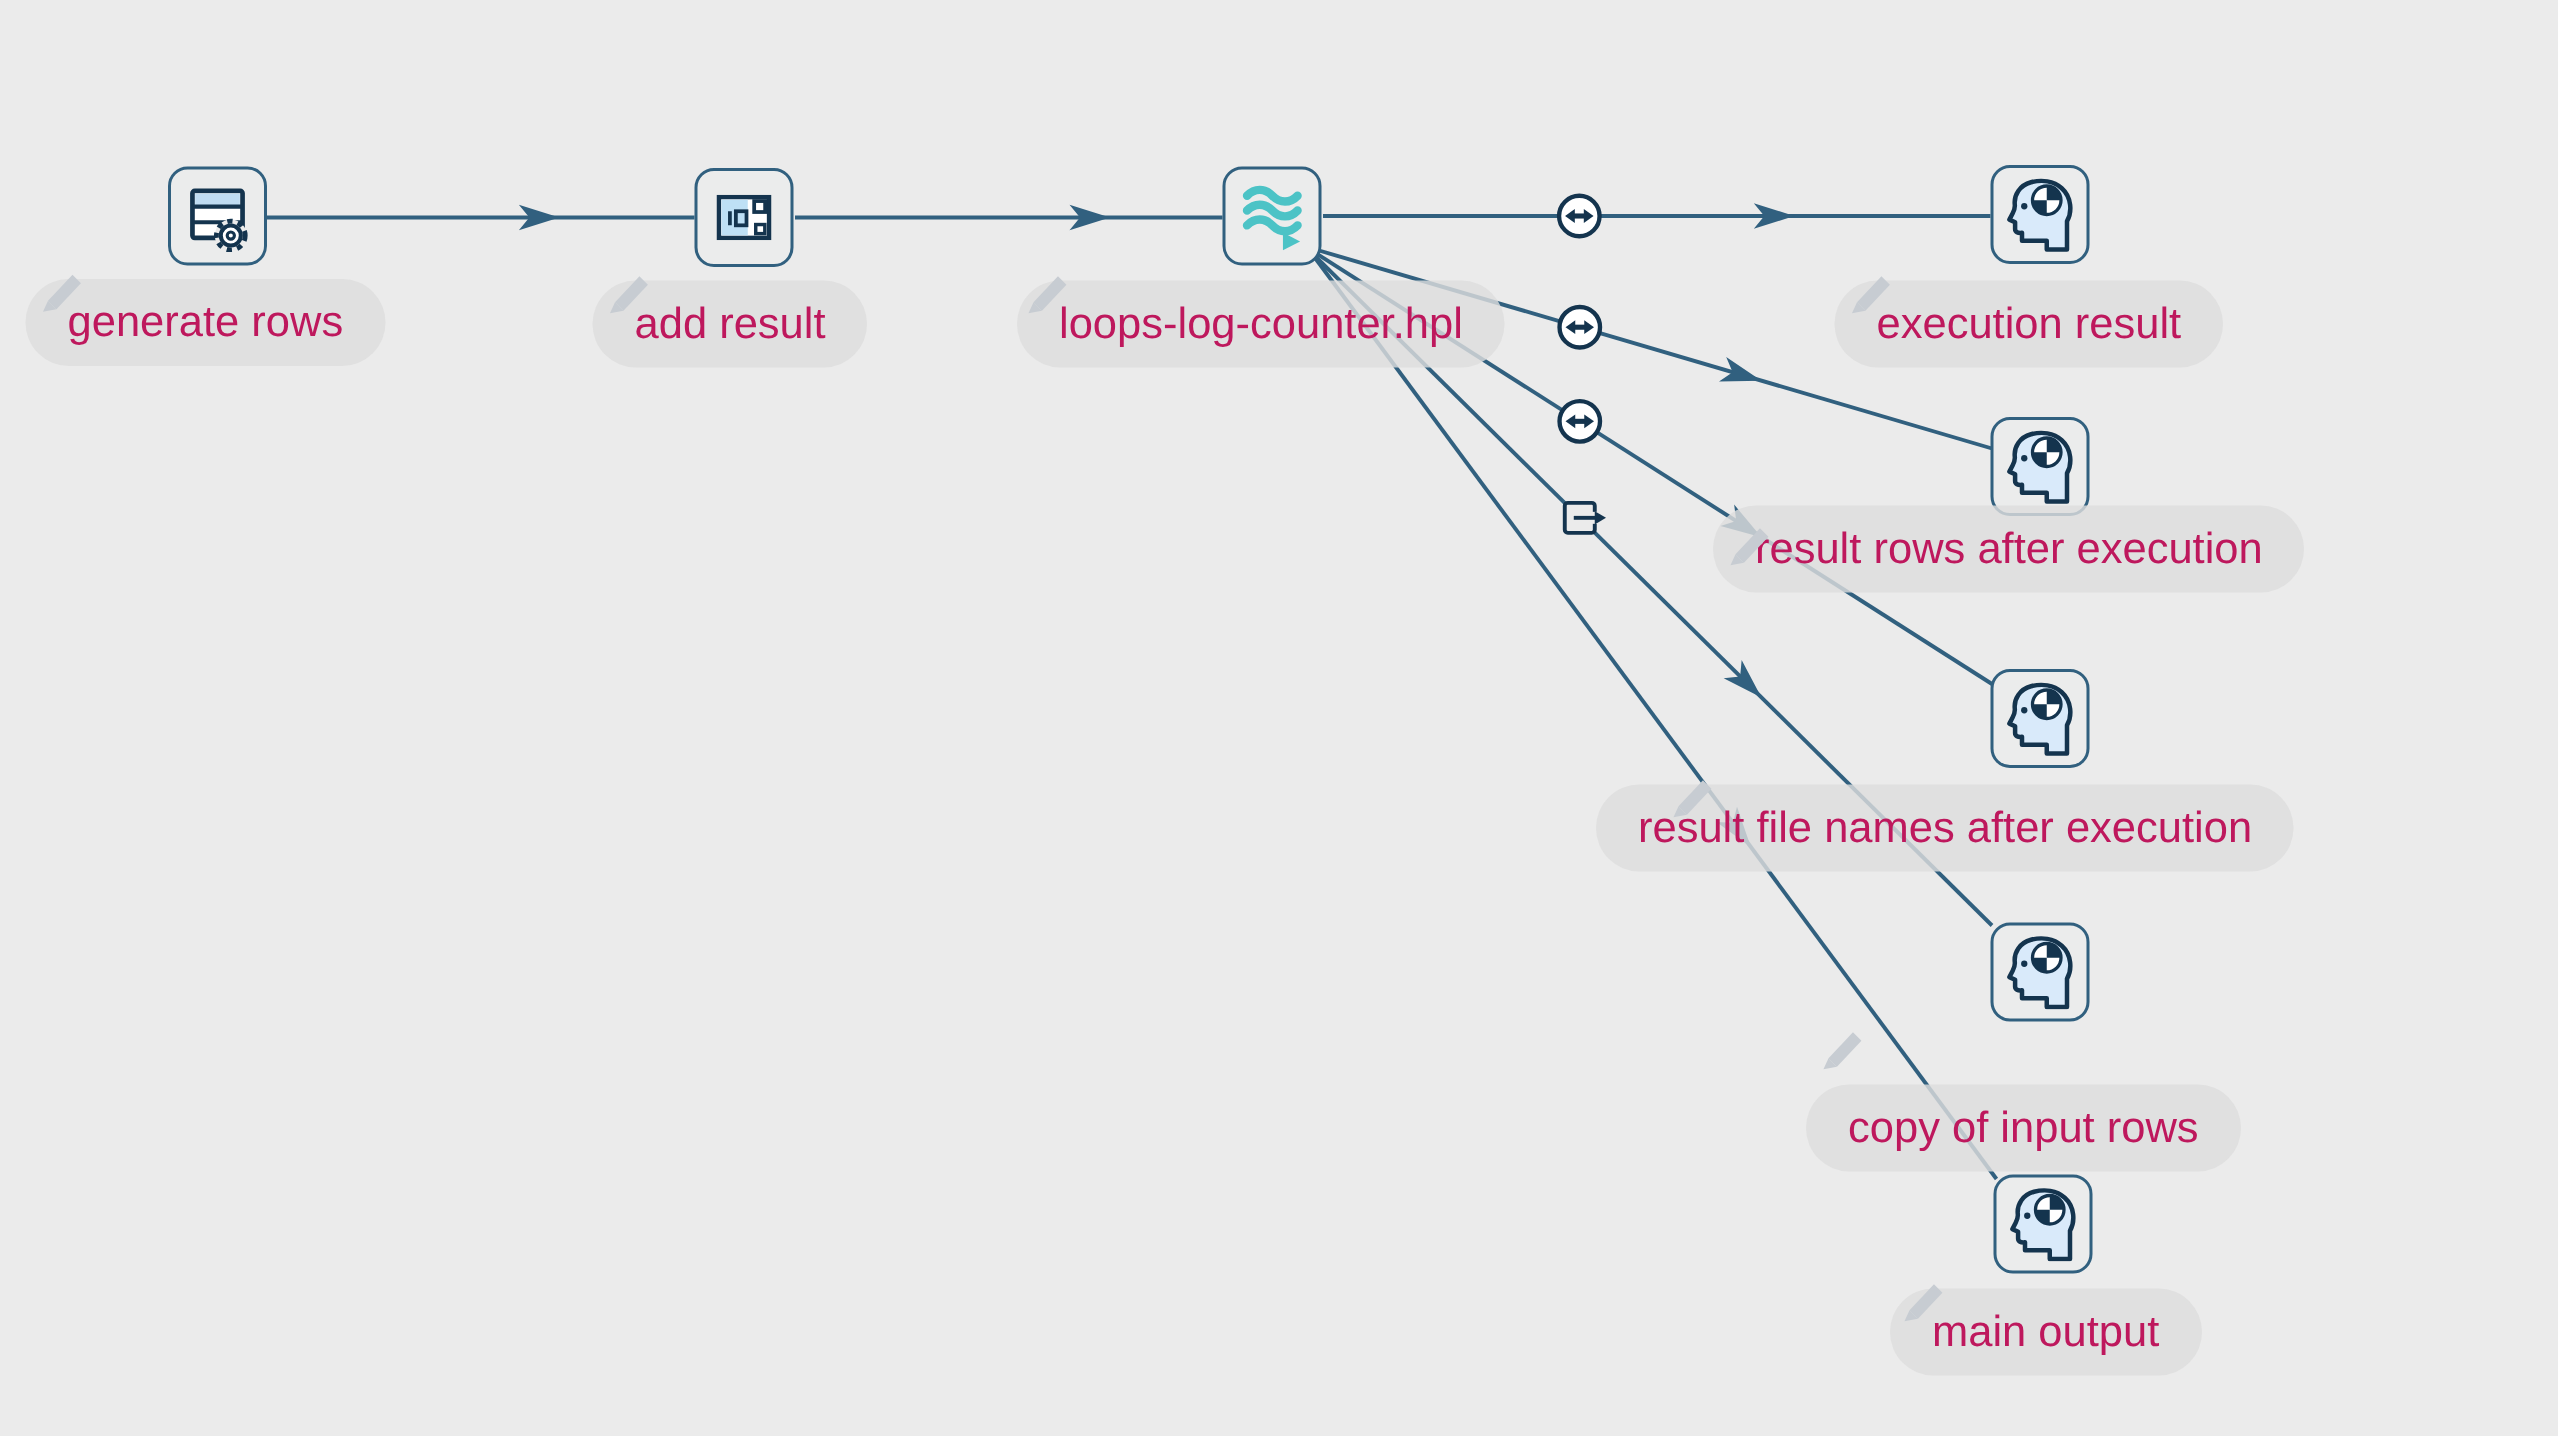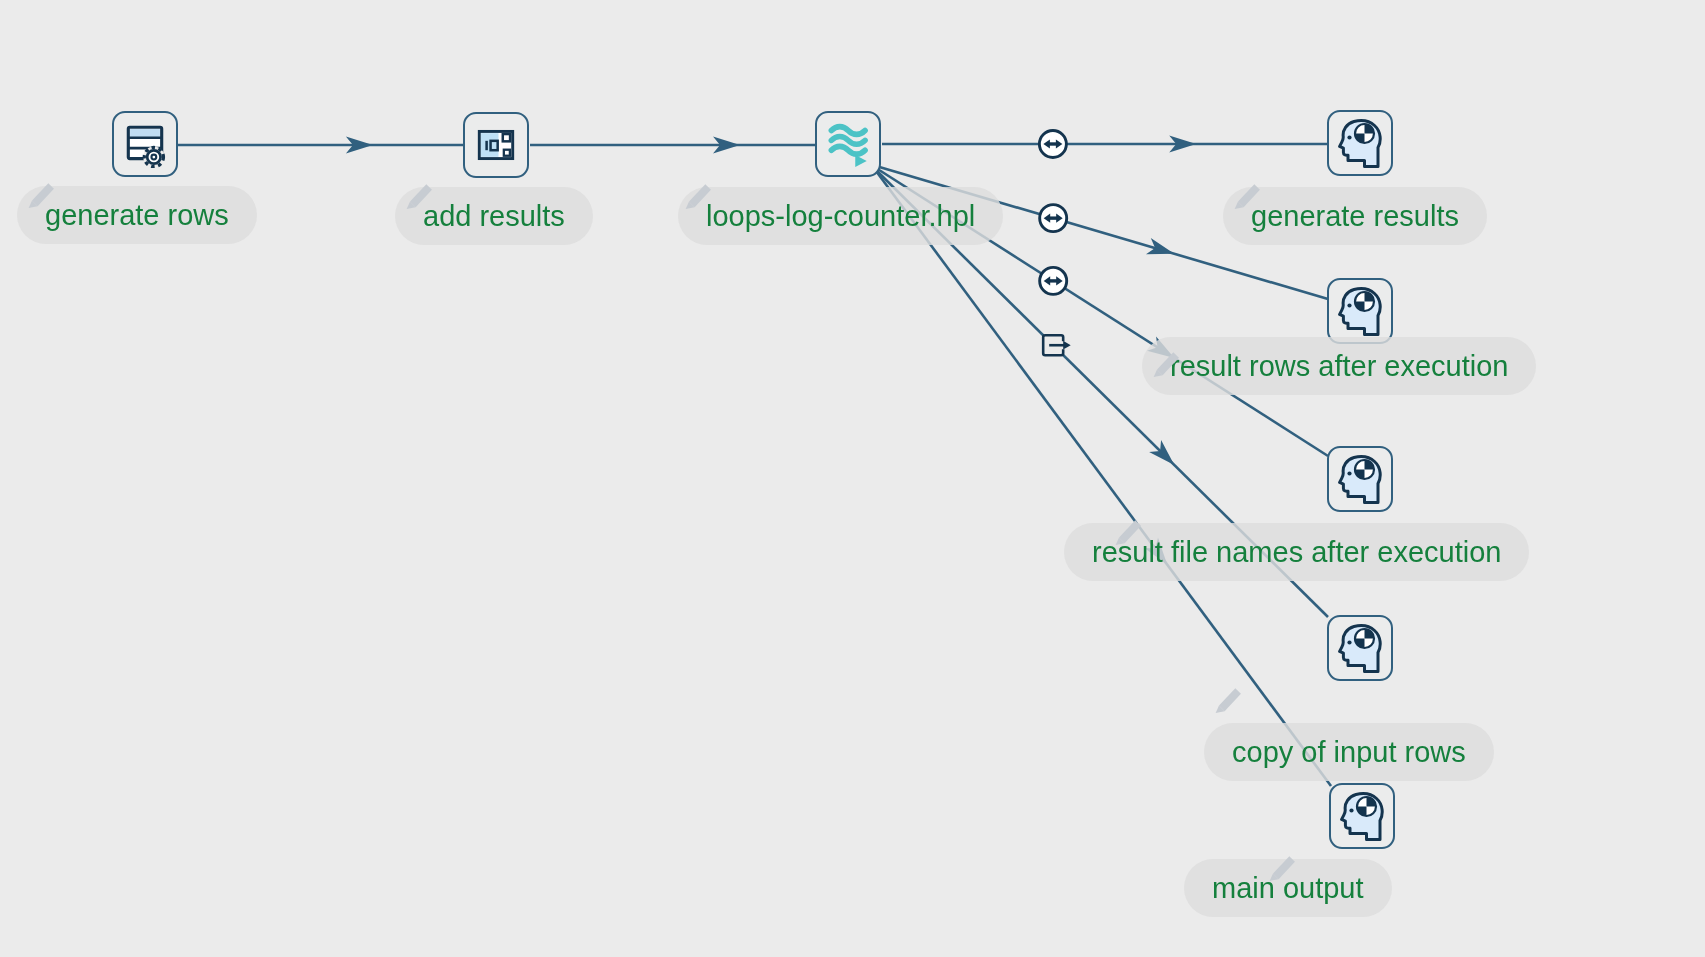--- a/index.html
+++ b/index.html
@@ -11,21 +11,21 @@
   }
   #wires{position:absolute;left:0;top:0;z-index:1;}
   .node{
     position:absolute;width:66px;height:66px;box-sizing:border-box;
     border:2.5px solid #31607f;border-radius:13px;background:#ebecec;
     display:flex;align-items:center;justify-content:center;z-index:3;
   }
   .pill{
     position:absolute;height:58px;line-height:58px;padding:0 28px;
     background:rgba(221,221,221,0.82);border-radius:29px;
-    font-size:29px;color:#15803d;white-space:nowrap;z-index:4;
+    font-size:29px;color:#be185d;white-space:nowrap;z-index:4;
   }
   .pencil{position:absolute;width:36px;height:36px;z-index:5;pointer-events:none;}
 </style>
 </head>
 <body>
 
 <svg id="wires" width="1705" height="957">
     <g>
       <line x1="178" y1="145" x2="463" y2="145" stroke="#31607f" stroke-width="2.6"></line>
       <polygon points="372.9,145.0 345.9,153.5 352.9,145.0 345.9,136.5" fill="#31607f"></polygon>
@@ -165,27 +165,27 @@
         <path d="M17 3.5 C9.5 5.5 5.5 12 6.2 18.5 C6.4 20.5 5.8 22.2 4.8 24.2 L2.6 28.4 L6.4 30.2 L6.4 34.6 C6.4 36.6 8.2 37.6 11 37.2 L11 42.5 L27.5 42.5 L27.5 48.4 L41 48.4 L41 29.5 C44.5 23.5 44.2 13.5 37.5 7.5 C32 2.5 24 1.8 17 3.5 Z" fill="#d9eafa" stroke="#14344e" stroke-width="3" stroke-linejoin="round"></path>
         <circle cx="12.5" cy="19.5" r="2.1" fill="#14344e"></circle>
         <circle cx="27.5" cy="15.5" r="9.5" fill="#ffffff" stroke="#14344e" stroke-width="2.2"></circle>
         <path d="M27.5 15.5 L27.5 6 A9.5 9.5 0 0 1 37 15.5 Z" fill="#14344e"></path>
         <path d="M27.5 15.5 L27.5 25 A9.5 9.5 0 0 1 18 15.5 Z" fill="#14344e"></path>
       </g>
     </svg>
 </div>
 
 <div class="pill" style="left:17px;top:186px">generate rows</div>
-<div class="pill" style="left:395px;top:187px">add results</div>
+<div class="pill" style="left:395px;top:187px">add result</div>
 <div class="pill" style="left:678px;top:187px">loops-log-counter.hpl</div>
-<div class="pill" style="left:1223px;top:187px">generate results</div>
+<div class="pill" style="left:1223px;top:187px">execution result</div>
 <div class="pill" style="left:1142px;top:337px">result rows after execution</div>
 <div class="pill" style="left:1064px;top:523px">result file names after execution</div>
 <div class="pill" style="left:1204px;top:723px">copy of input rows</div>
-<div class="pill" style="left:1184px;top:859px">main output</div>
+<div class="pill" style="left:1260px;top:859px">main output</div>
 
 <svg class="pencil" style="left:23px;top:173px" viewBox="0 0 32 32">
     <path d="M8 24.5 L22.5 9 L27.5 14 L13 29.5 Z" fill="#c7ccd2"></path>
     <path d="M8 24.5 L5 31 L13 29.5 Z" fill="#c7ccd2"></path>
   </svg>
 <svg class="pencil" style="left:401px;top:174px" viewBox="0 0 32 32">
     <path d="M8 24.5 L22.5 9 L27.5 14 L13 29.5 Z" fill="#c7ccd2"></path>
     <path d="M8 24.5 L5 31 L13 29.5 Z" fill="#c7ccd2"></path>
   </svg>
 <svg class="pencil" style="left:680px;top:174px" viewBox="0 0 32 32">

